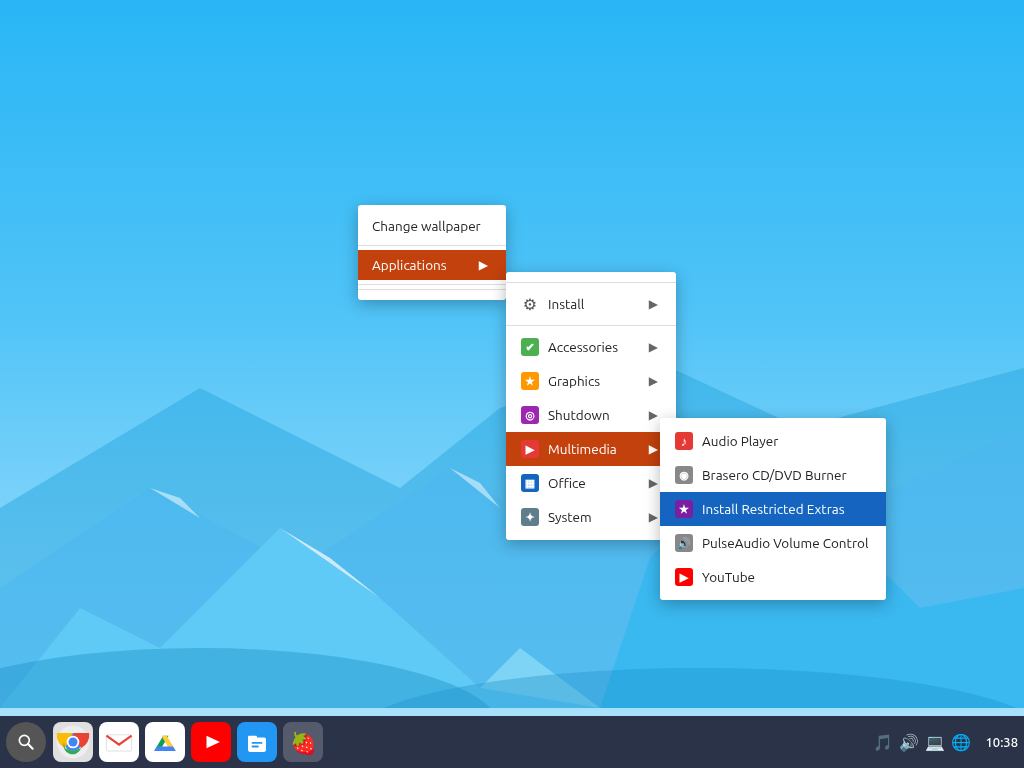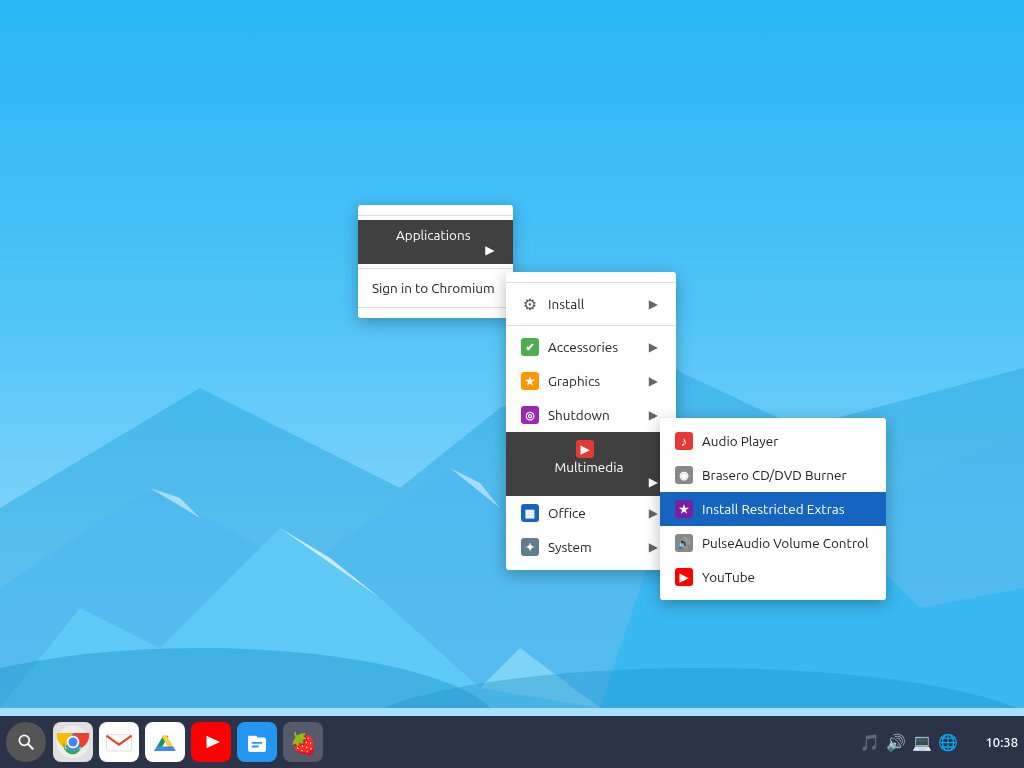--- a/index.html
+++ b/index.html
@@ -74,21 +74,21 @@
       display: flex;
       align-items: center;
       gap: 6px;
       color: white;
       font-size: 13px;
     }
     .taskbar-clock {
       color: white;
       font-size: 13px;
       font-weight: 500;
-      margin-left: 21px;
+      margin-left: 8px;
     }
     .tray-icon {
       width: 20px;
       height: 20px;
       display: flex;
       align-items: center;
       justify-content: center;
       cursor: pointer;
       color: white;
       font-size: 14px;
@@ -108,23 +108,22 @@
       display: flex;
       align-items: center;
       padding: 7px 18px 7px 14px;
       cursor: pointer;
       color: #222;
       font-size: 13.5px;
       white-space: nowrap;
       position: relative;
     }
     .menu-item.active {
-      background: #404040;
+      background: #c2410c;
       color: #fff;
-      flex-direction: column;
     }
     .menu-item.active .menu-arrow { color: #fff; }
     .menu-separator {
       height: 1px;
       background: #ddd;
       margin: 4px 0;
     }
     .menu-arrow {
       margin-left: auto;
       font-size: 12px;
@@ -200,29 +199,29 @@
 
     <polygon points="150,180 180,190 200,210 150,180" fill="white" opacity="0.5"></polygon>
     <polygon points="450,160 480,175 500,200 450,160" fill="white" opacity="0.5"></polygon>
 
     <ellipse cx="200" cy="420" rx="300" ry="80" fill="#1a8fc8" opacity="0.4"></ellipse>
     <ellipse cx="700" cy="430" rx="350" ry="70" fill="#1a8fc8" opacity="0.35"></ellipse>
   </svg>
 </div>
 
 <div class="menu" id="menu-desktop">
+  <div class="menu-item">
+    <span>Change wallpaper</span>
+  </div>
   <div class="menu-separator"></div>
   <div class="menu-item active">
     <span>Applications</span>
     <span class="menu-arrow">▶</span>
   </div>
   <div class="menu-separator"></div>
-  <div class="menu-item">
-    <span>Sign in to Chromium</span>
-  </div>
   <div class="menu-separator"></div>
 </div>
 
 <div class="menu" id="menu-applications">
   <div class="menu-separator"></div>
   <div class="menu-item">
     <span class="menu-icon icon-settings" style="font-size:16px;">⚙</span>
     <span>Install</span>
     <span class="menu-arrow">▶</span>
   </div>

